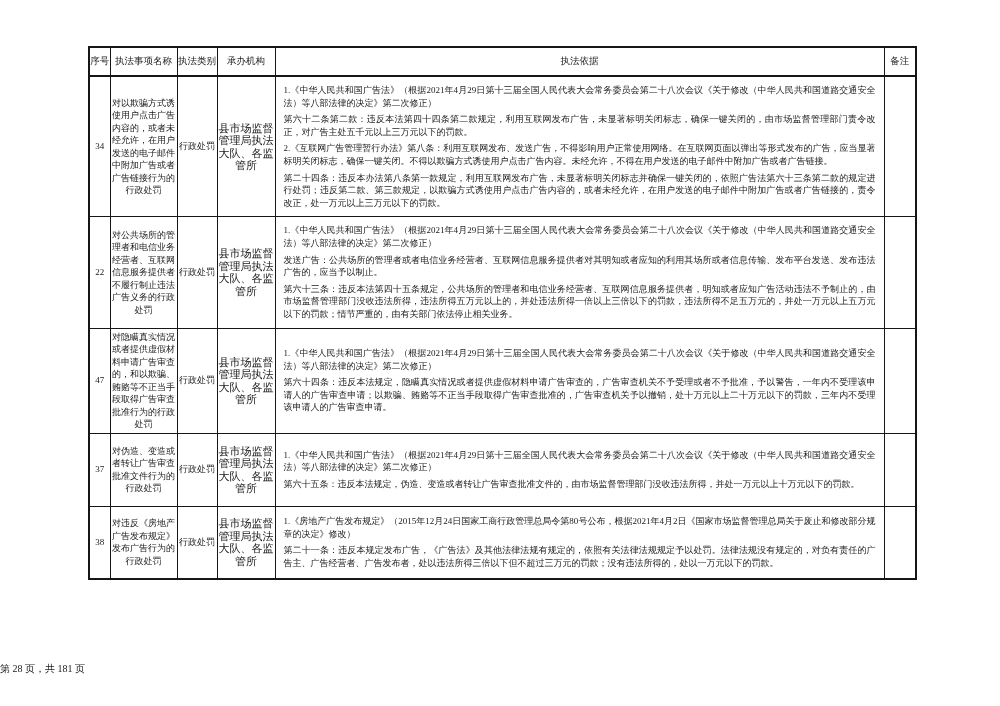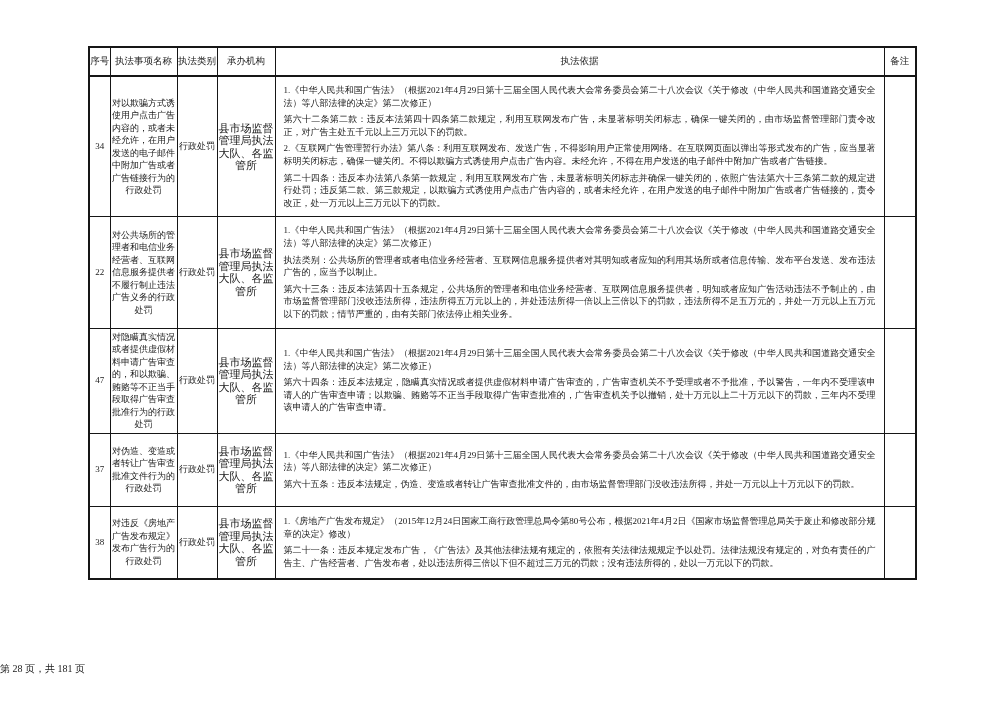--- a/index.html
+++ b/index.html
@@ -113,21 +113,21 @@
           </td>
       <td class="cell-center"></td>
     </tr>
         <tr>
       <td class="cell-center">22</td>
       <td class="cell-center">对公共场所的管理者和电信业务经营者、互联网信息服务提供者不履行制止违法广告义务的行政处罚</td>
       <td class="cell-center">行政处罚</td>
       <td class="cell-center cell-agency">县市场监督管理局执法大队、各监管所</td>
       <td class="cell-basis">
             <p class="basis-p">1.《中华人民共和国广告法》（根据2021年4月29日第十三届全国人民代表大会常务委员会第二十八次会议《关于修改（中华人民共和国道路交通安全法）等八部法律的决定》第二次修正）</p>
-            <p class="basis-p">执法类别：公共场所的管理者或者电信业务经营者、互联网信息服务提供者对其明知或者应知的利用其场所或者信息传输、发布平台发送、发布违法广告的，应当予以制止。</p>
+            <p class="basis-p">发送广告：公共场所的管理者或者电信业务经营者、互联网信息服务提供者对其明知或者应知的利用其场所或者信息传输、发布平台发送、发布违法广告的，应当予以制止。</p>
             <p class="basis-p">第六十三条：违反本法第四十五条规定，公共场所的管理者和电信业务经营者、互联网信息服务提供者，明知或者应知广告活动违法不予制止的，由市场监督管理部门没收违法所得，违法所得五万元以上的，并处违法所得一倍以上三倍以下的罚款，违法所得不足五万元的，并处一万元以上五万元以下的罚款；情节严重的，由有关部门依法停止相关业务。</p>
           </td>
       <td class="cell-center"></td>
     </tr>
         <tr>
       <td class="cell-center">47</td>
       <td class="cell-center">对隐瞒真实情况或者提供虚假材料申请广告审查的，和以欺骗、贿赂等不正当手段取得广告审查批准行为的行政处罚</td>
       <td class="cell-center">行政处罚</td>
       <td class="cell-center cell-agency">县市场监督管理局执法大队、各监管所</td>
       <td class="cell-basis">

